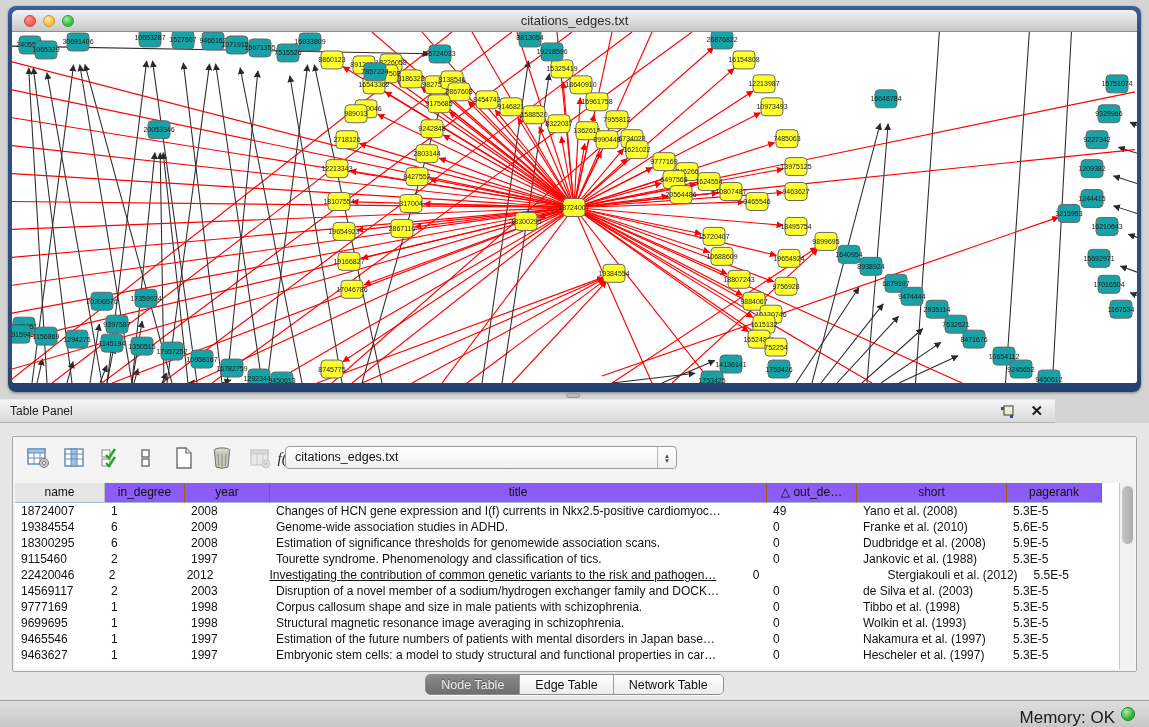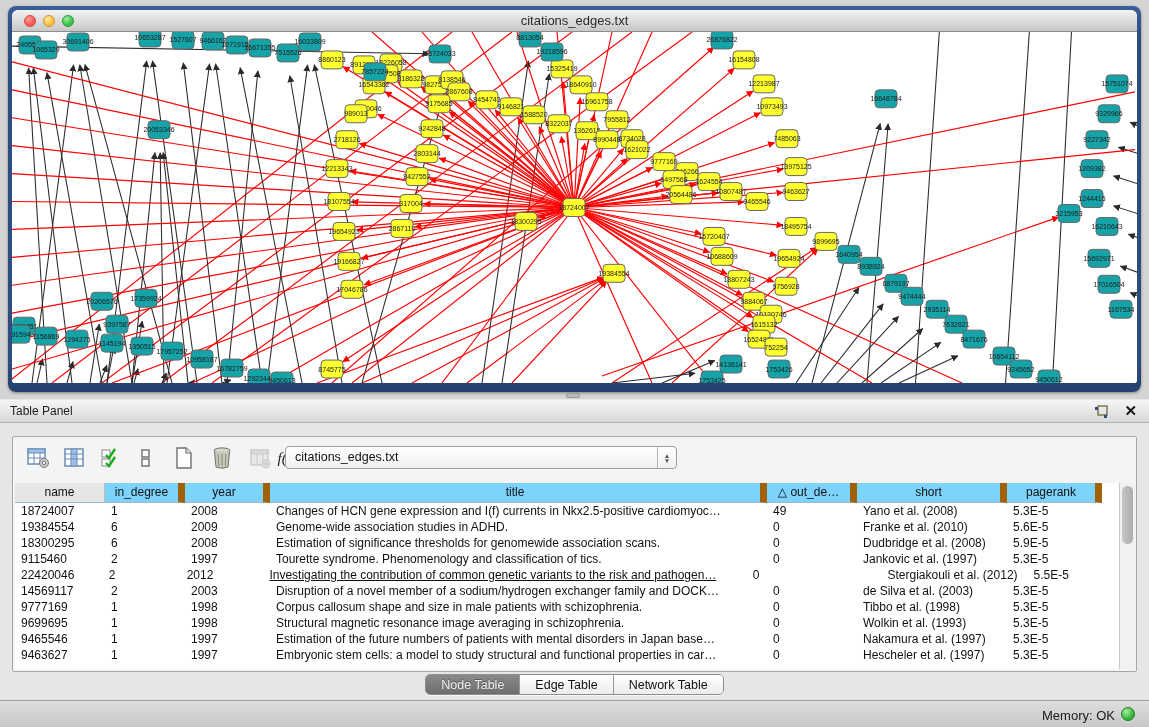--- a/index.html
+++ b/index.html
@@ -21,21 +21,21 @@
   #net-title { position:absolute; left:0; right:0; top:3px; text-align:center;
     font-size:13px; color:#2b2b2b; }
   #net-canvas { position:absolute; left:0; top:22px; right:0; bottom:0; background:#fff; }
   #net-canvas svg { width:100%; height:100%; display:block; }
 
   
   #splitter-handle { position:absolute; left:566px; top:393px; width:14px; height:5px;
     background:#b9b9b9; border-radius:2px; border:1px solid #9b9b9b; }
 
   
-  #tp-header { position:absolute; left:0; top:399px; width:1149px; height:24px;
+  #tp-header { position:absolute; left:0; top:399px; width:1055px; height:24px;
     background:linear-gradient(180deg,#f5f5f5,#d9d9d9); border-bottom:1px solid #b2b2b2;
     border-top:1px solid #e9e9e9; }
   #tp-title { position:absolute; left:10px; top:4px; font-size:12px; color:#222; }
   #tp-float { position:absolute; right:40px; top:4px; width:16px; height:16px; }
   #tp-close { position:absolute; right:12px; top:2px; font-size:15px; font-weight:bold; color:#1a1a1a; cursor:default; }
 
   #tp-body { position:absolute; left:0; top:423px; width:1149px; height:277px; background:#e6e6e6; }
   #tp-inner { position:absolute; left:12px; top:13px; width:1125px; height:236px;
     background:#f4f4f4; border:1px solid #a6a6a6; border-radius:2px; }
 
@@ -46,21 +46,21 @@
   #combo { position:absolute; left:272px; top:9px; width:392px; height:23px;
     background:linear-gradient(180deg,#ffffff,#f0f0f0); border:1px solid #9d9d9d;
     border-radius:4px; font-size:12.5px; color:#111; line-height:21px; padding-left:9px; }
   #combo-stepper { position:absolute; right:0; top:0; bottom:0; width:19px;
     border-left:1px solid #b5b5b5; display:flex; flex-direction:column;
     align-items:center; justify-content:center; color:#555; }
   #combo-stepper span { font-size:6.5px; line-height:5px; }
 
   #tbl { position:absolute; left:2px; top:46px; width:1105px; height:186px; background:#fff; overflow:hidden; }
   #tbl-head { display:flex; height:20px; }
-  .th { height:20px; background:#7dd3fc; border-right:7px solid #a16207; border-bottom:1px solid #9fb9c6;
+  .th { height:20px; background:#8b5cf6; border-right:1px solid #a16207; border-bottom:1px solid #9fb9c6;
     font-size:12px; color:#111; text-align:center; line-height:19px; overflow:hidden; white-space:nowrap; }
   .th.sel { background:#e6e6e6; border-right:1px solid #bdbdbd; }
   .tr { display:flex; height:16px; }
   .td { height:16px; font-size:12px; color:#111; line-height:16px; padding-left:6px;
     overflow:hidden; white-space:nowrap; }
   #tbl-scroll { position:absolute; right:1px; top:46px; width:16px; height:186px;
     background:#f1f1f1; border-left:1px solid #c6c6c6; }
   #tbl-thumb { position:absolute; left:2px; top:3px; width:11px; height:58px;
     background:linear-gradient(90deg,#c6c6c6,#ababab); border-radius:6px; }
 
@@ -68,21 +68,21 @@
   #tabs-inner { display:inline-flex; border:1px solid #8e8e8e; border-radius:5px; overflow:hidden;
     height:21px; box-shadow:0 1px 0 rgba(255,255,255,.7); }
   .tab { font-size:12.5px; padding:0 15px; line-height:20px; background:linear-gradient(180deg,#ffffff,#ececec);
     color:#111; border-right:1px solid #9a9a9a; }
   .tab:last-child { border-right:none; }
   .tab.active { background:linear-gradient(180deg,#8a8a8a,#6e6e6e); color:#efefef;
     text-shadow:0 -1px 0 rgba(0,0,0,.3); }
 
   #statusbar { position:absolute; left:0; top:700px; width:1149px; height:27px;
     background:linear-gradient(180deg,#dedede,#c7c7c7); border-top:1px solid #9f9f9f; }
-  #mem-label { position:absolute; right:34px; top:7px; font-size:13px; color:#1a1a1a;text-align:center; }
+  #mem-label { position:absolute; right:34px; top:7px; font-size:17px; color:#1a1a1a;text-align:center; }
   #mem-dot { position:absolute; right:14px; top:6px; width:14px; height:14px; border-radius:50%;
     background:radial-gradient(circle at 35% 30%, #a9f0a0, #2fb335 65%); border:1px solid #1f7a24; }
 </style>
 </head>
 <body>
 
 <div id="net-frame">
   <div id="net-window">
     <div id="net-titlebar">
       <span class="tl r"></span>
@@ -862,21 +862,21 @@
             <div class="td" style="width: 90px;">0</div>
             <div class="td" style="width: 150px;">Dudbridge et al. (2008)</div>
             <div class="td" style="width: 95px;">5.9E-5</div>
           </div>
           <div class="tr">
             <div class="td" style="width: 90px;">9115460</div>
             <div class="td" style="width: 80px;">2</div>
             <div class="td" style="width: 85px;">1997</div>
             <div class="td" style="width: 497px;">Tourette syndrome. Phenomenology and classification of tics.</div>
             <div class="td" style="width: 90px;">0</div>
-            <div class="td" style="width: 150px;">Jankovic et al. (1997)</div>
+            <div class="td" style="width: 150px;">Jankovic et al. (1988)</div>
             <div class="td" style="width: 95px;">5.3E-5</div>
           </div>
           <div class="tr">
             <div class="td" style="width: 90px;">22420046</div>
             <div class="td" style="width: 80px;">2</div>
             <div class="td" style="width: 85px;">2012</div>
             <div class="td" style="width: 497px; text-decoration: underline;">Investigating the contribution of common genetic variants to the risk and pathogen…</div>
             <div class="td" style="width: 90px;">0</div>
             <div class="td" style="width: 150px; margin-left: 47px;">Stergiakouli et al. (2012)</div>
             <div class="td" style="width: 95px;">5.5E-5</div>

